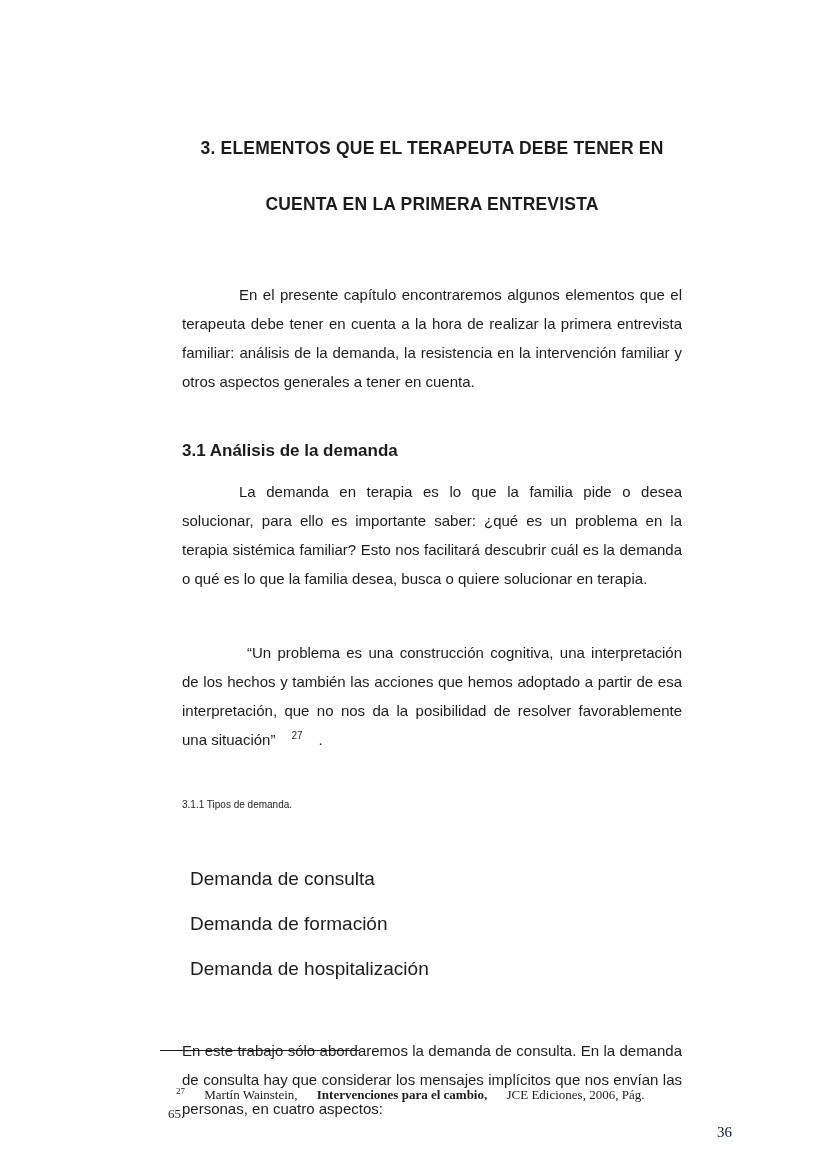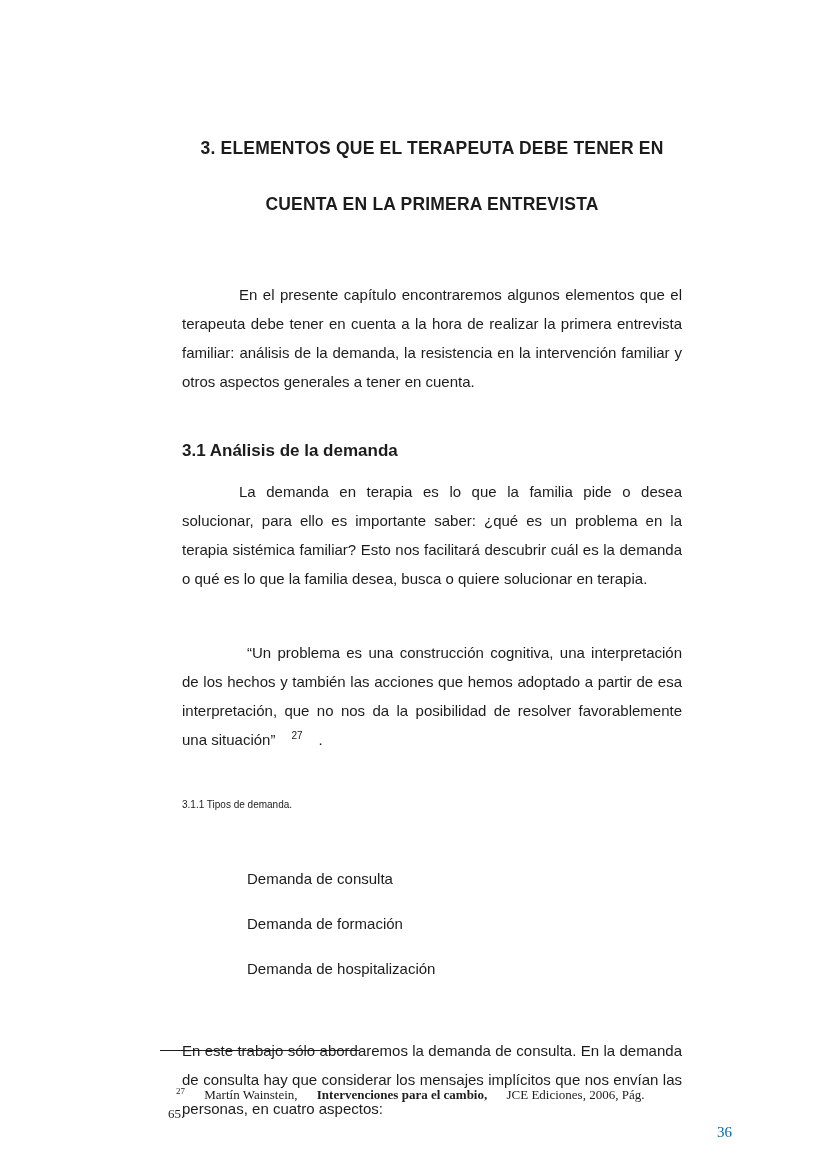--- a/index.html
+++ b/index.html
@@ -40,23 +40,22 @@
     margin-top: 14px;
   }
   h3.subsec-heading {
     font-size: 10px;
     font-weight: normal;
     margin-top: 10px;
     margin-bottom: 30px;
   }
   .demand-list {
     list-style: none;
-    margin-left: 57px;
     margin-bottom: 29px;
-    font-size: 15px;
+    font-size: 19px;
     line-height: 29px;
   }
   sup.ref {
     font-size: 10px;
     vertical-align: super;
     line-height: 0;
   }
   .footnote-block {
     position: absolute;
     left: 136px;
@@ -73,21 +72,21 @@
     margin-bottom: 7px;
   }
   .footnote-text sup { font-size: 9px; }
   .footnote-text b { font-weight: bold; }
   .page-number {
     position: absolute;
     right: 104px;
     top: 1100px;
     font-family: "Liberation Serif", serif;
     font-size: 15px;
-    color: #0369a1;
+    color: #0f172a;
   }
 </style>
 </head>
 <body>
 
 <div class="page">
   <div class="content">
 
     <div class="doc-title">
       <div>3. ELEMENTOS QUE EL TERAPEUTA DEBE TENER EN</div>

